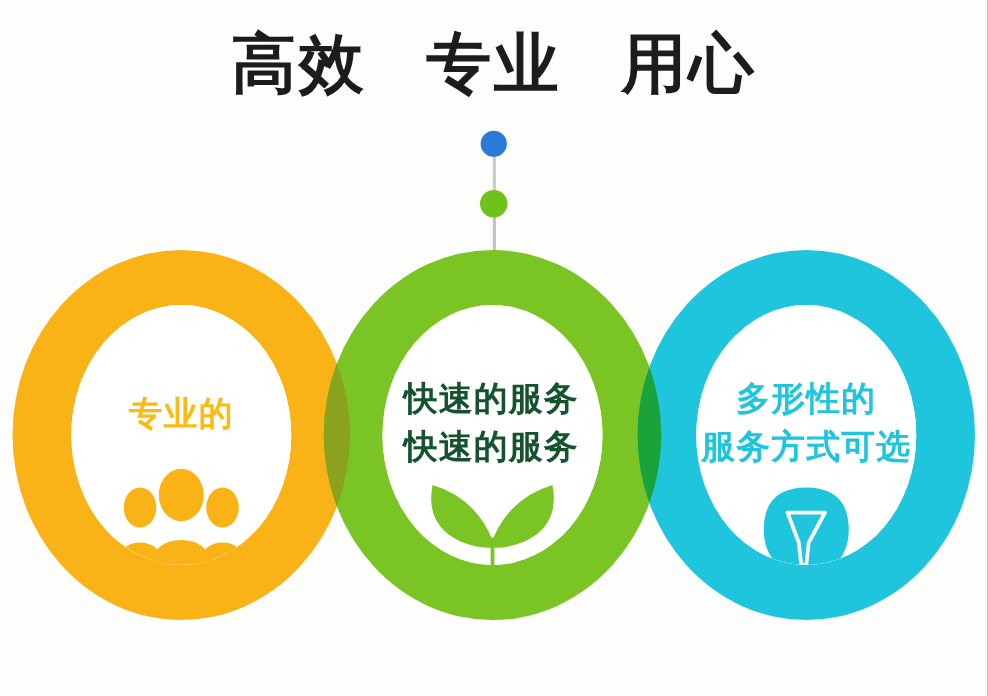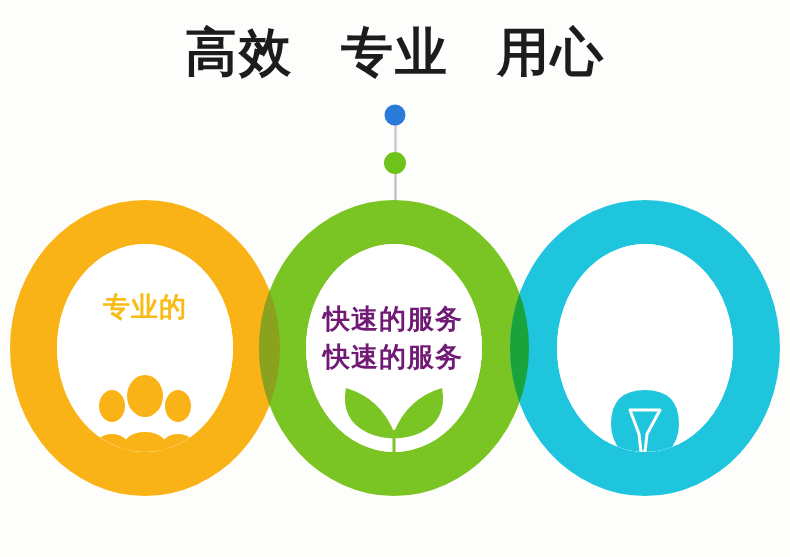--- a/index.html
+++ b/index.html
@@ -72,22 +72,22 @@
     text-align: center;
     font-weight: bold;
     font-size: 27px;
     line-height: 1.42;
     white-space: nowrap;
     letter-spacing: 1px;
   }
   .circle-label .line {
     display: block;
   }
-  .lbl-1 { left: 20px;  top: 288px; width: 250px; color: #f9bb16; }
-  .lbl-2 { left: 268px; top: 300px; width: 250px; color: #701a75; }
+  .lbl-1 { left: 20px;  top: 312px; width: 250px; color: #f9bb16; }
+  .lbl-2 { left: 268px; top: 300px; width: 250px; color: #14532d; }
   .lbl-3 { left: 510px; top: 300px; width: 270px; color: #1ec5dd; }
 </style>
 </head>
 <body>
 
 <div id="infographic">
 
   <div class="headline">
     <span class="seg">高效</span><span class="seg">专业</span><span class="seg">用心</span>
   </div>
@@ -197,16 +197,20 @@
 
     <div class="circle-label lbl-1">
       <span class="line">专业的</span>
     </div>
 
     <div class="circle-label lbl-2">
       <span class="line">快速的服务</span>
       <span class="line">快速的服务</span>
     </div>
 
+    <div class="circle-label lbl-3">
+      <span class="line">多形性的</span>
+      <span class="line">服务方式可选</span>
+    </div>
 
   </div>
 
 </div>
 
 </body></html>

